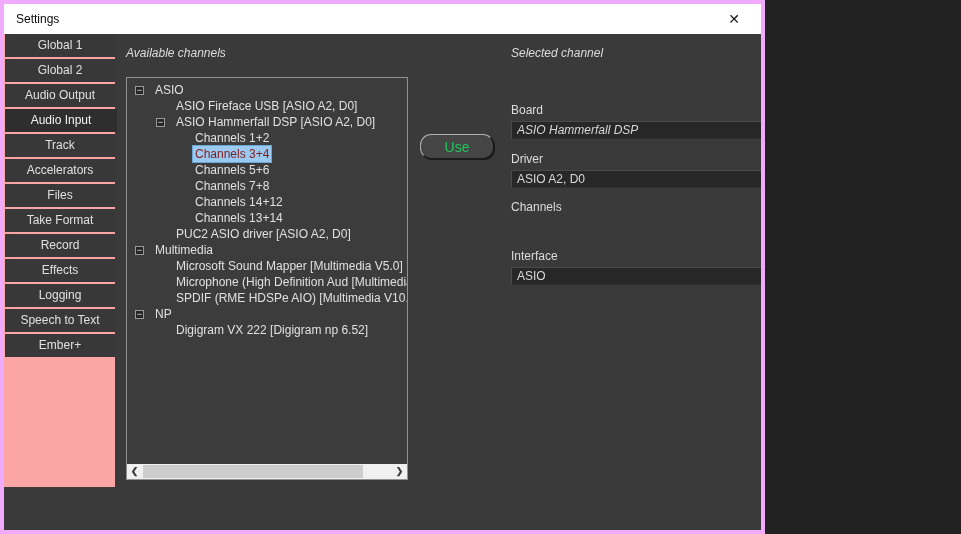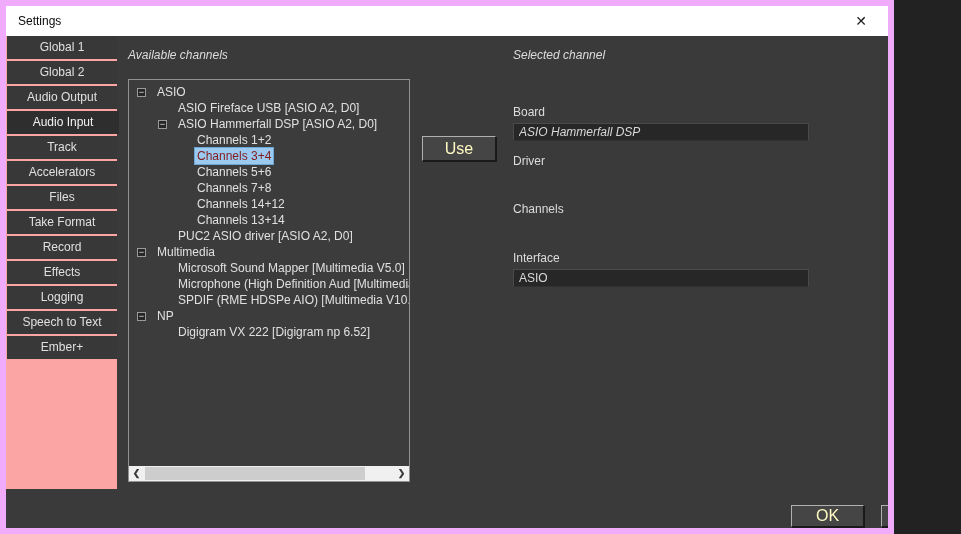--- a/index.html
+++ b/index.html
@@ -1,21 +1,21 @@
 <!DOCTYPE html>
 <html><head>
 <meta charset="utf-8">
 <style>
   * { margin:0; padding:0; box-sizing:border-box; }
   html,body { background:#222; }
   body { font-family:"Liberation Sans", sans-serif; }
 
   .window{
-    position:relative; width:894px; height:534px;
-    border:6px solid #f0abfc; background:#3a3a3a; overflow:hidden;
+    position:relative; width:765px; height:534px;
+    border:4px solid #f0abfc; background:#3a3a3a; overflow:hidden;
   }
 
   
   .titlebar{
     position:absolute; top:0; left:0; right:0; height:30px;
     background:#ffffff; display:flex; align-items:center;
   }
   .titlebar .title{ margin-left:12px; font-size:12px; color:#0a0a0a; }
   .close-btn{
     position:absolute; right:6px; top:0; width:42px; height:30px;
@@ -77,26 +77,27 @@
   }
   .hs-arrow.left{ left:0; }
   .hs-arrow.right{ right:0; }
   .hs-thumb{
     position:absolute; left:16px; top:1px; width:220px; height:13px;
     background:#cdcdcd;
   }
 
   
   .btn{
-    position:absolute; background:#454545; color:#fef9c3; font-size:16px;
+    position:absolute; background:#454545; color:#22c55e; font-size:14px;
     border-top:1px solid #b0b0b0; border-left:1px solid #b0b0b0;
     border-right:1px solid #1a1a1a; border-bottom:1px solid #1a1a1a;
     box-shadow:1px 1px 0 #191919;
     display:flex; align-items:center; justify-content:center;
     cursor:default;
+    border-radius:11px;
   }
   .btn-use{ left:416px; top:130px; width:74px; height:25px; }
   .btn-ok{ left:785px; top:499px; width:73px; height:22px; }
   .btn-cancel{ left:875px; top:499px; width:73px; height:22px; }
 
   
   .field{
     position:absolute; left:507px; width:296px; height:18px;
     background:#272727; color:#d8d8d8; font-size:12px;
     border:1px solid #4a4a4a; border-bottom-color:#303030;
@@ -195,20 +196,21 @@
   </div>
 
   <div class="btn btn-use">Use</div>
 
   <div class="heading" style="left:507px; top:42px;">Selected channel</div>
 
   <div class="fld-label" style="left:507px; top:99px;">Board</div>
   <input class="field" style="top: 117px; font-style: italic;" readonly="" value="ASIO Hammerfall DSP">
 
   <div class="fld-label" style="left:507px; top:148px;">Driver</div>
+  <input class="field" style="top: 166px;" readonly="" value="ASIO A2, D0">
 
   <div class="fld-label" style="left:507px; top:196px;">Channels</div>
 
   <div class="fld-label" style="left:507px; top:245px;">Interface</div>
   <input class="field" style="top: 263px;" readonly="" value="ASIO">
 
   <div class="btn btn-ok">OK</div>
   <div class="btn btn-cancel">Cancel</div>
 
 </div>

